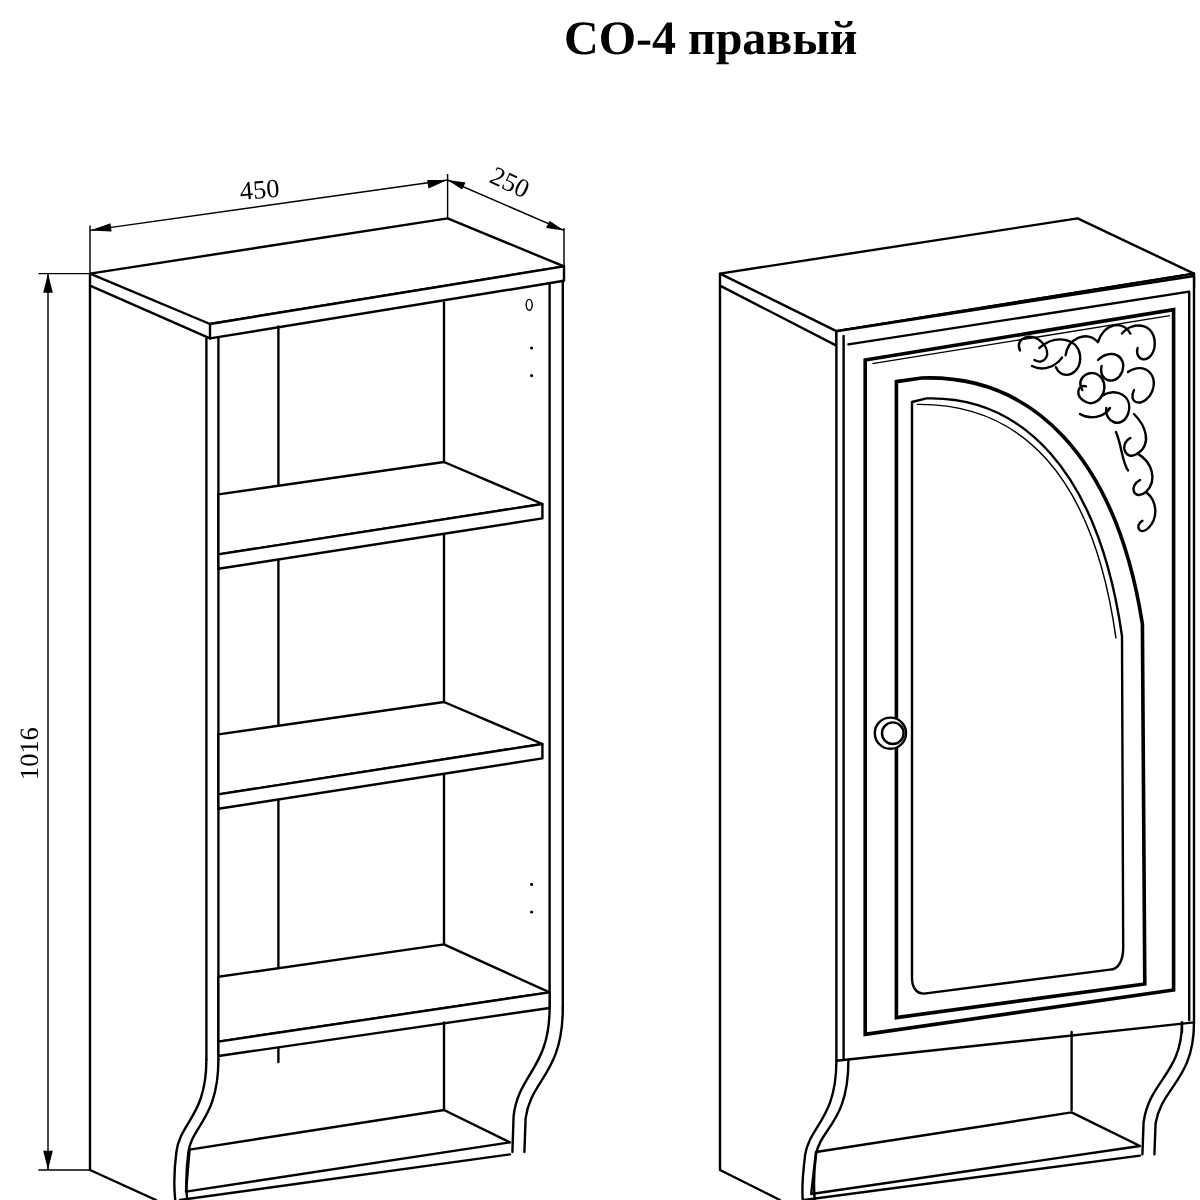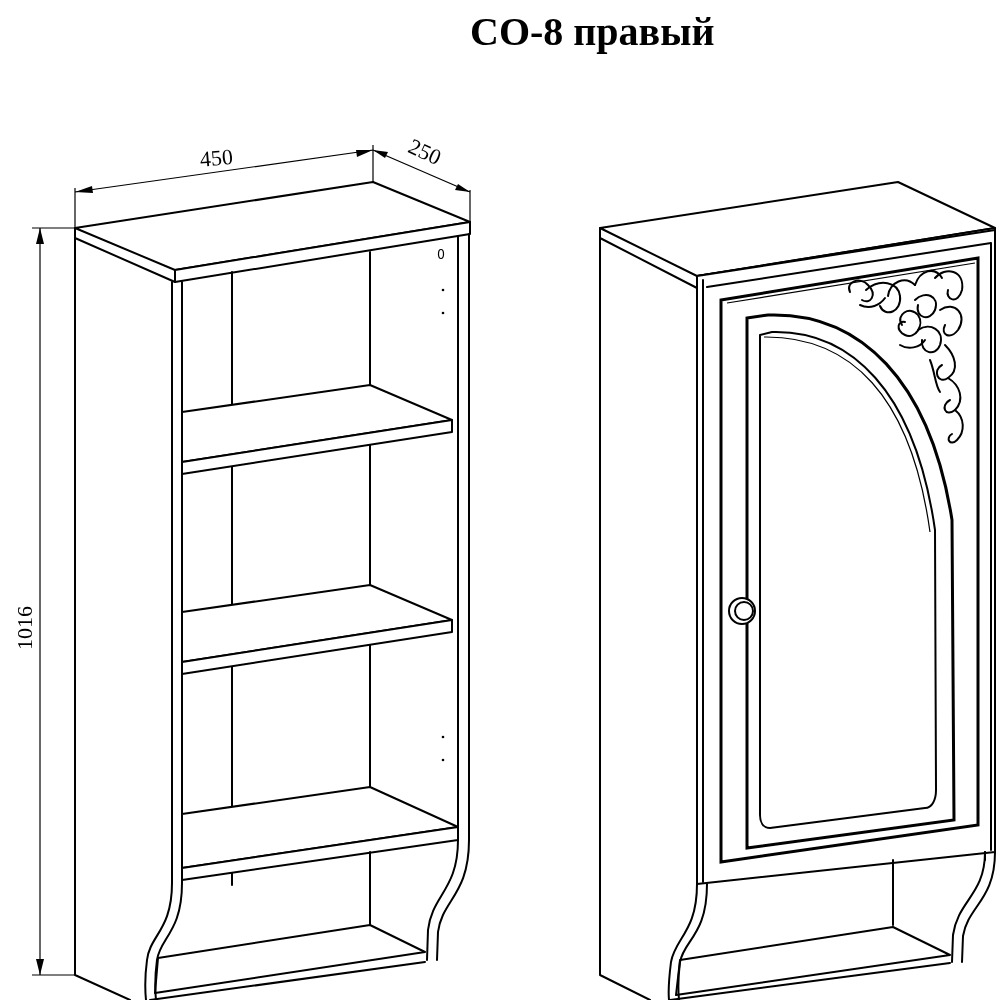--- a/index.html
+++ b/index.html
@@ -13,21 +13,21 @@
   svg { position: absolute; left: 0; top: 0; }
   .dim { font-family: "Liberation Serif", "DejaVu Serif", serif; font-size: 22px; fill: #000; }
   .ln { stroke: #000; stroke-width: 2; fill: none; stroke-linejoin: round; stroke-linecap: round; }
   .thin { stroke: #000; stroke-width: 1.2; fill: none; }
   .thick { stroke: #000; stroke-width: 3; fill: none; }
   .fillw { fill: #fff; }
 </style>
 </head>
 <body>
 
-<div class="title">СО-8 правый</div>
+<div class="title">СО-4 правый</div>
 
 <svg width="1000" height="1000" viewBox="0 0 1000 1000">
 
   <g>
 
     <polygon class="ln fillw" points="75,228 373,182 470,222 175,270"></polygon>
     <polygon class="ln fillw" points="175,270 470,222 470,234 175,282"></polygon>
     <polyline class="ln" points="75,228 75,238 175,282"></polyline>
 
     <polyline class="ln" points="75,238 75,975 130,1000"></polyline>

